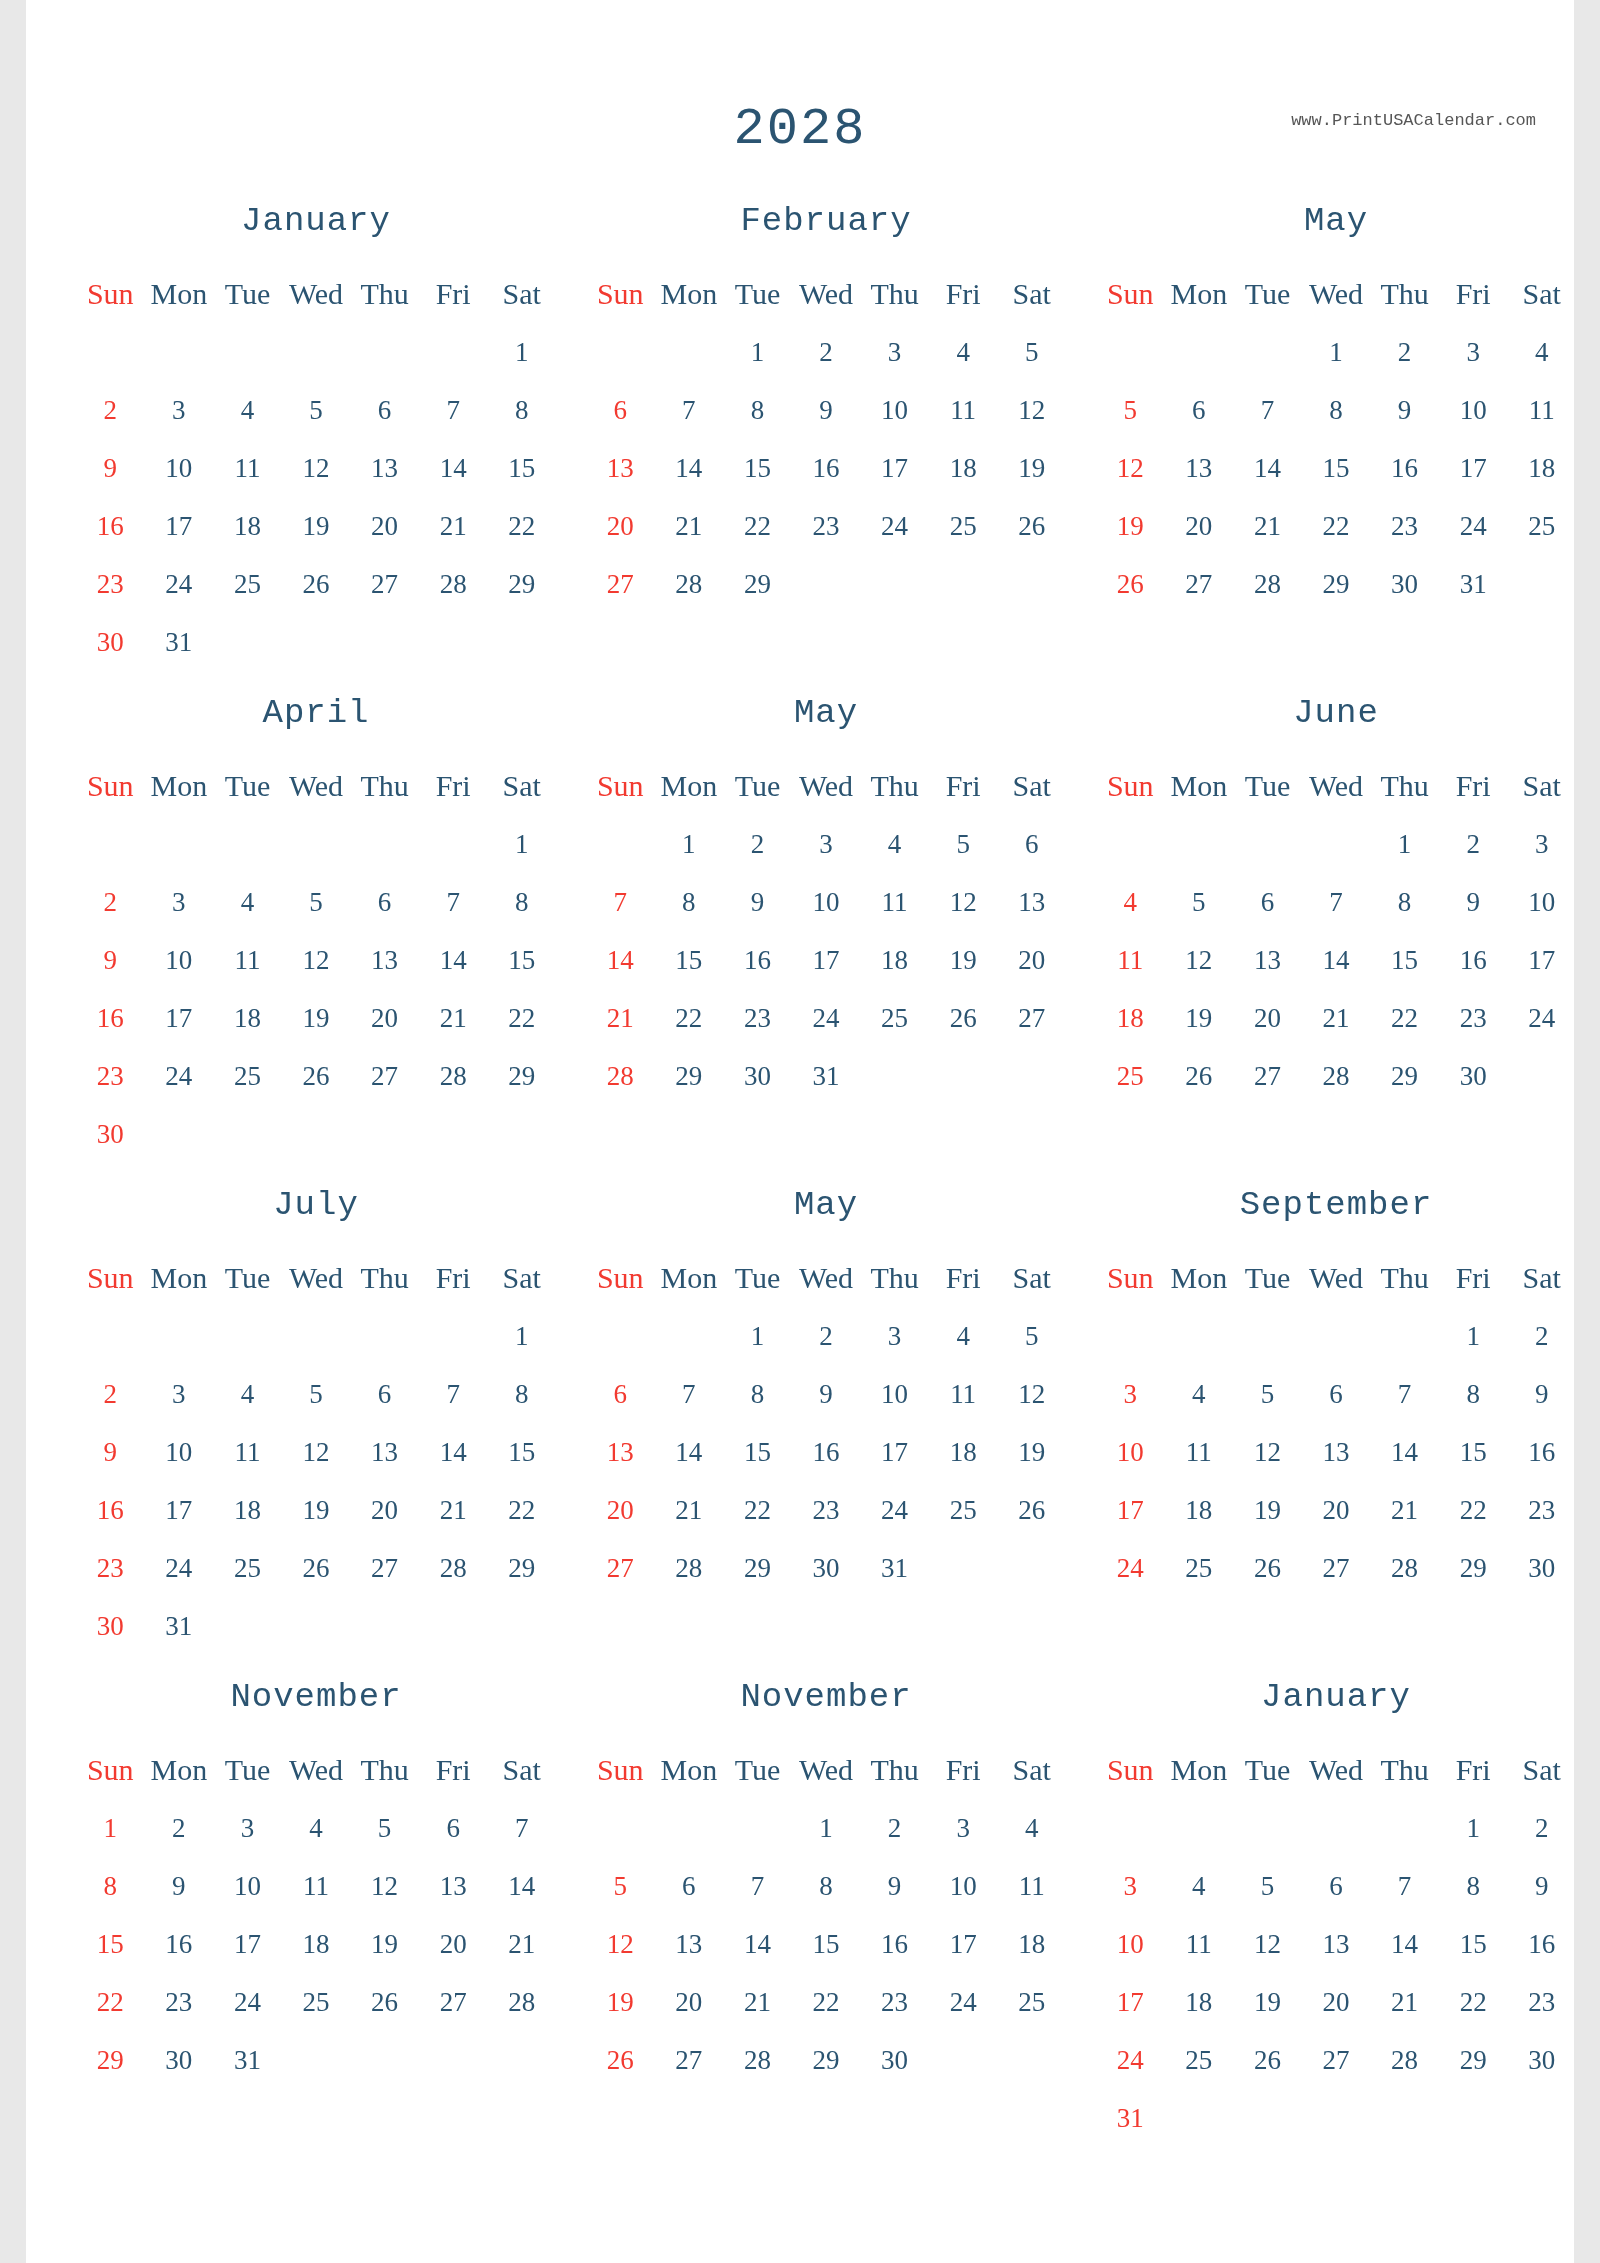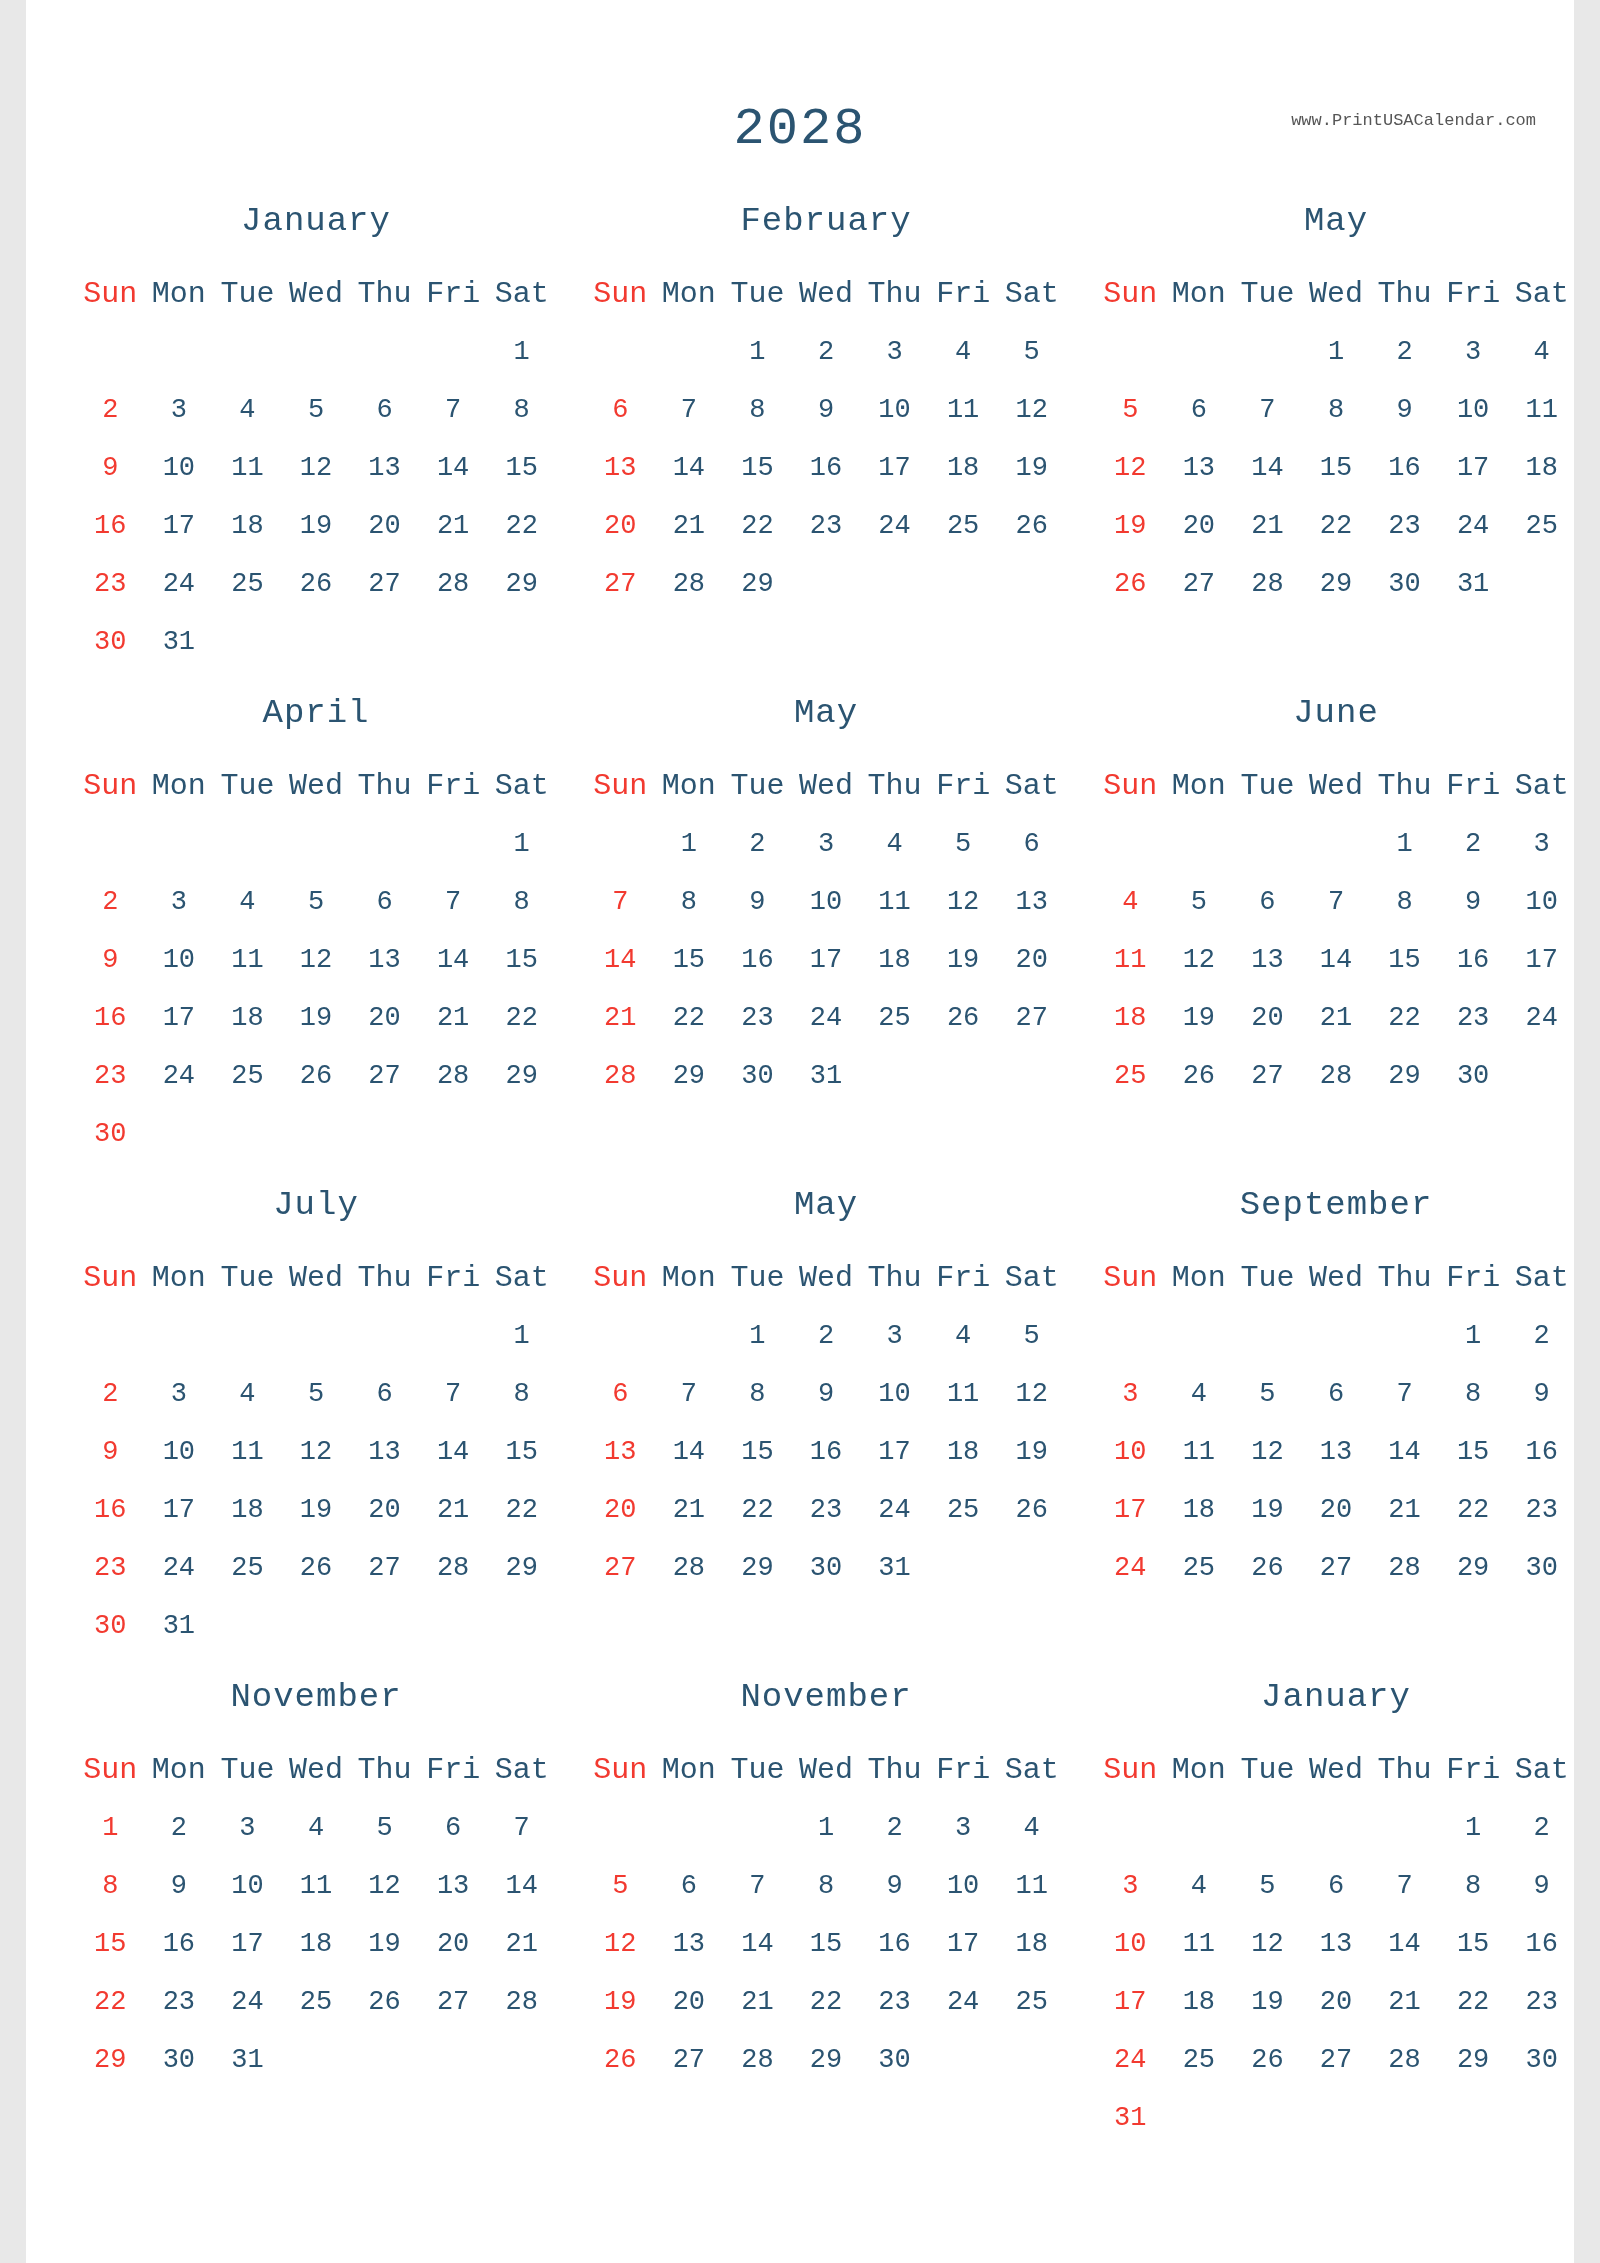--- a/index.html
+++ b/index.html
@@ -63,20 +63,21 @@
     line-height: 42px;
     padding-top: 16px;
     color: var(--navy);
     letter-spacing: 1px;
   }
   .days {
     margin-top: 23px;
     display: grid;
     grid-template-columns: repeat(7, 1fr);
     grid-auto-rows: 58px;
+    font-family: Liberation Serif, serif;
   }
   .cell {
     display: flex;
     align-items: center;
     justify-content: center;
     color: var(--navy);
     font-size: 27px;
     line-height: 1;
     white-space: nowrap;
   }

